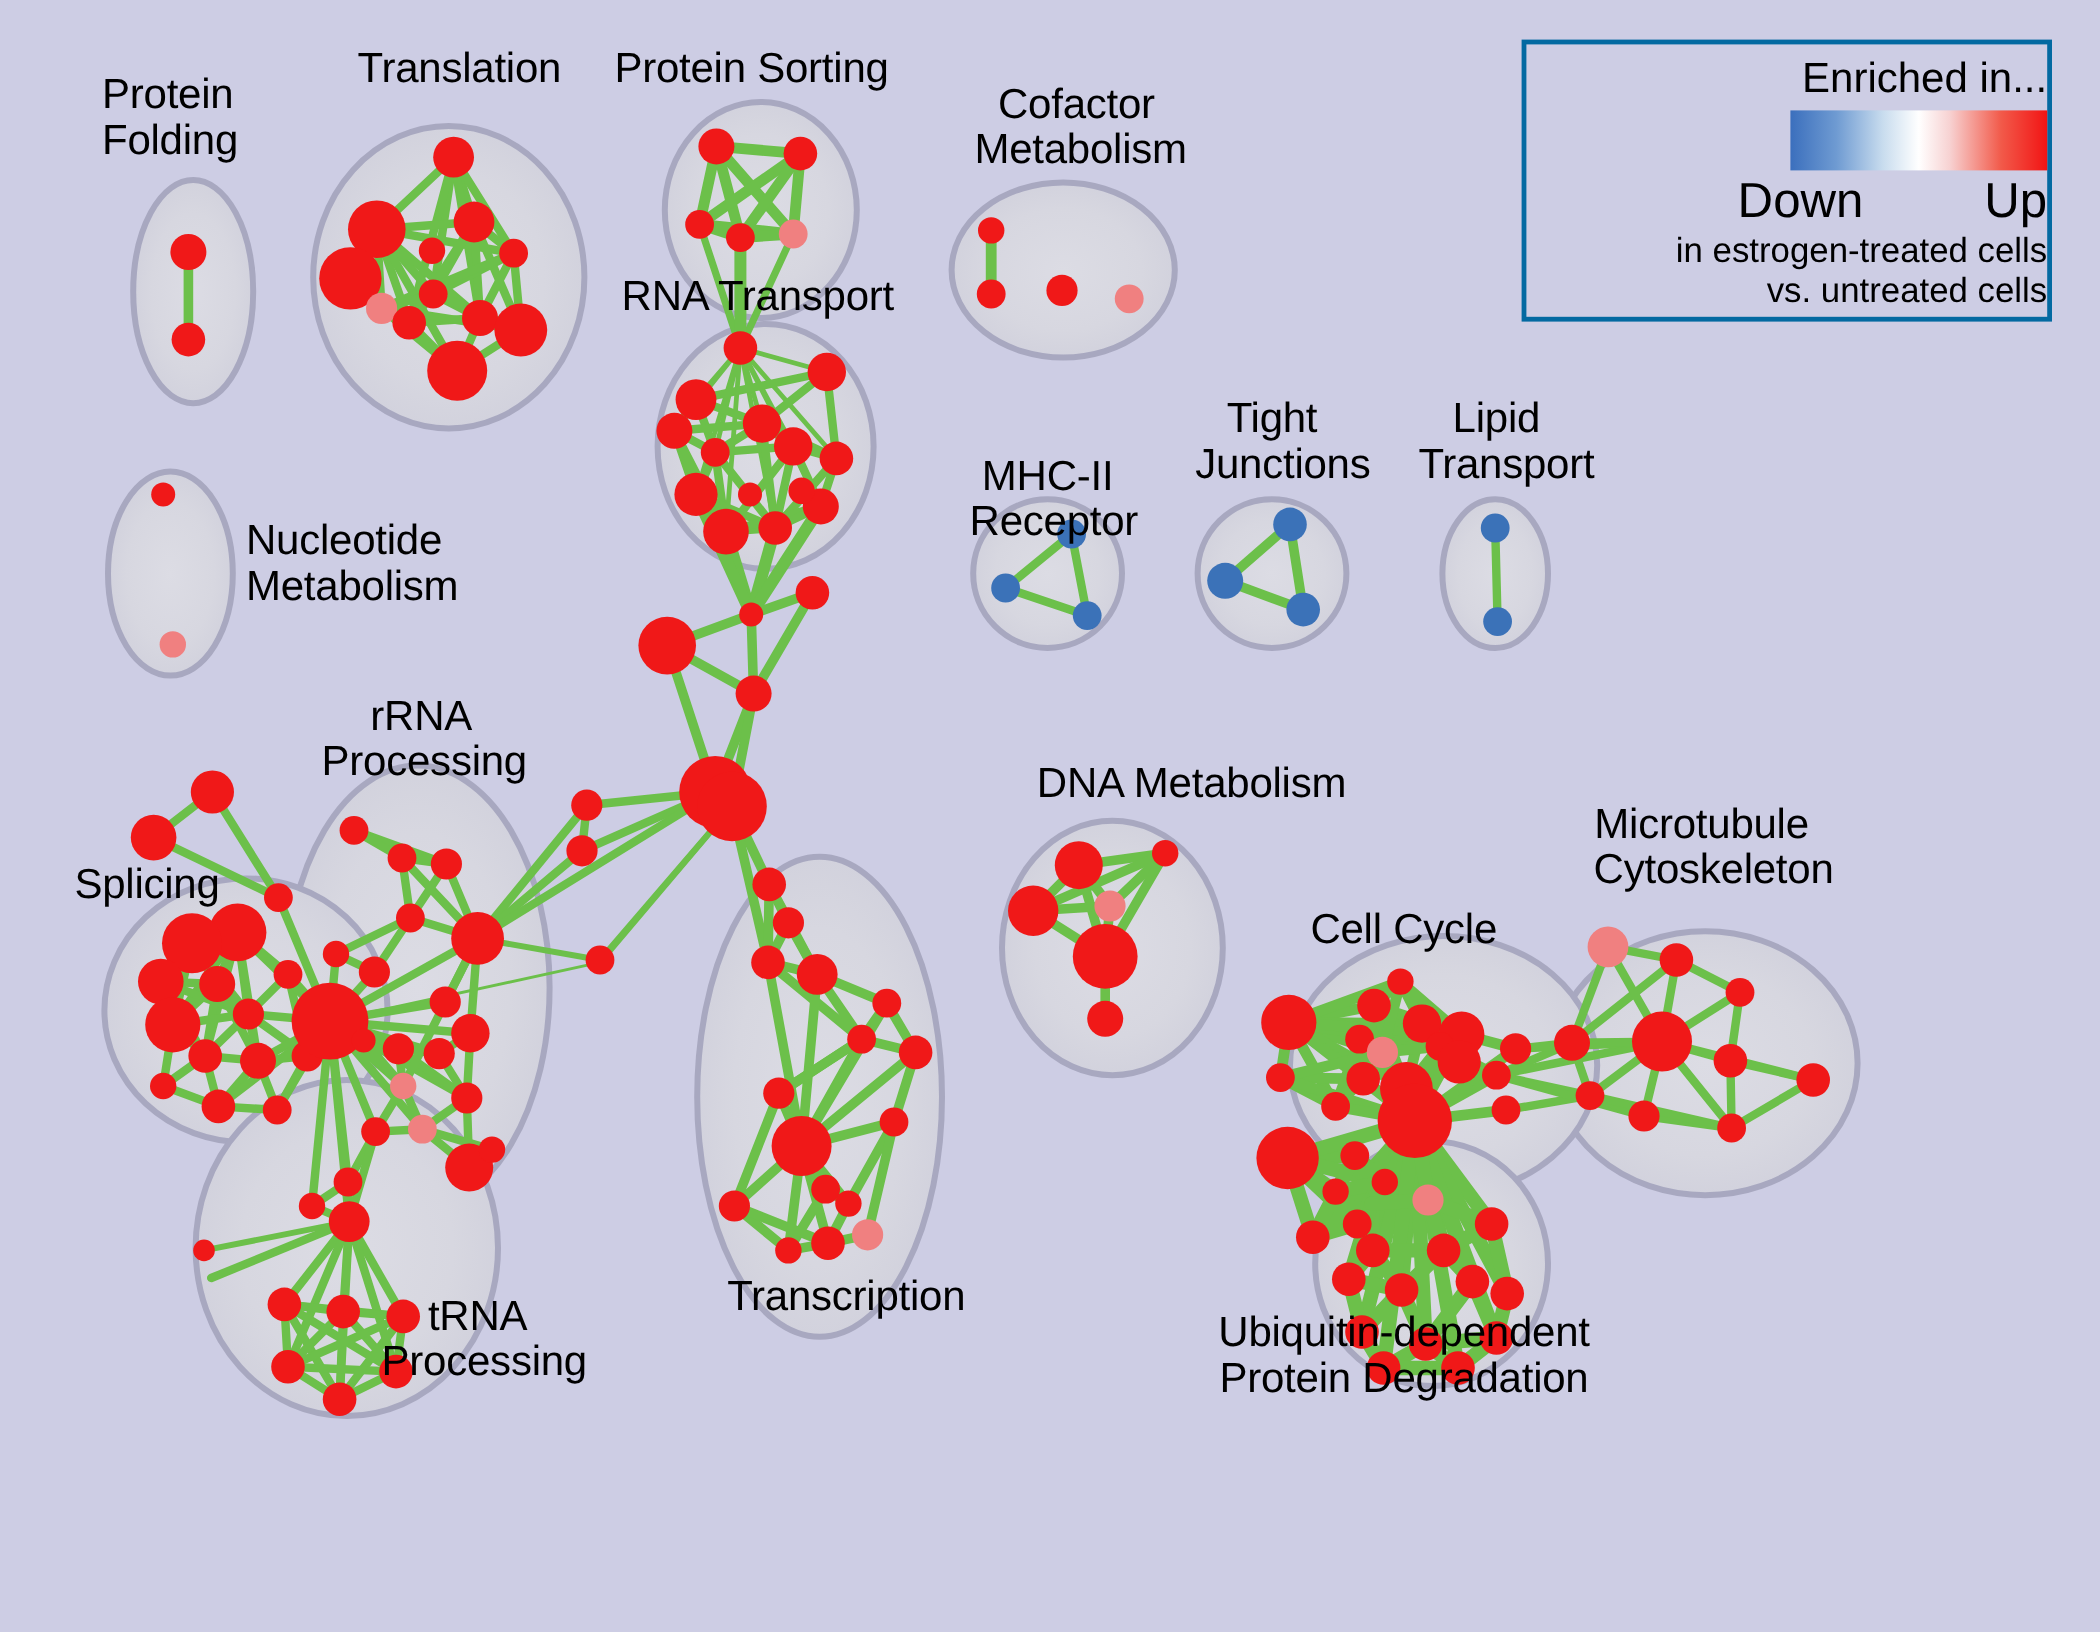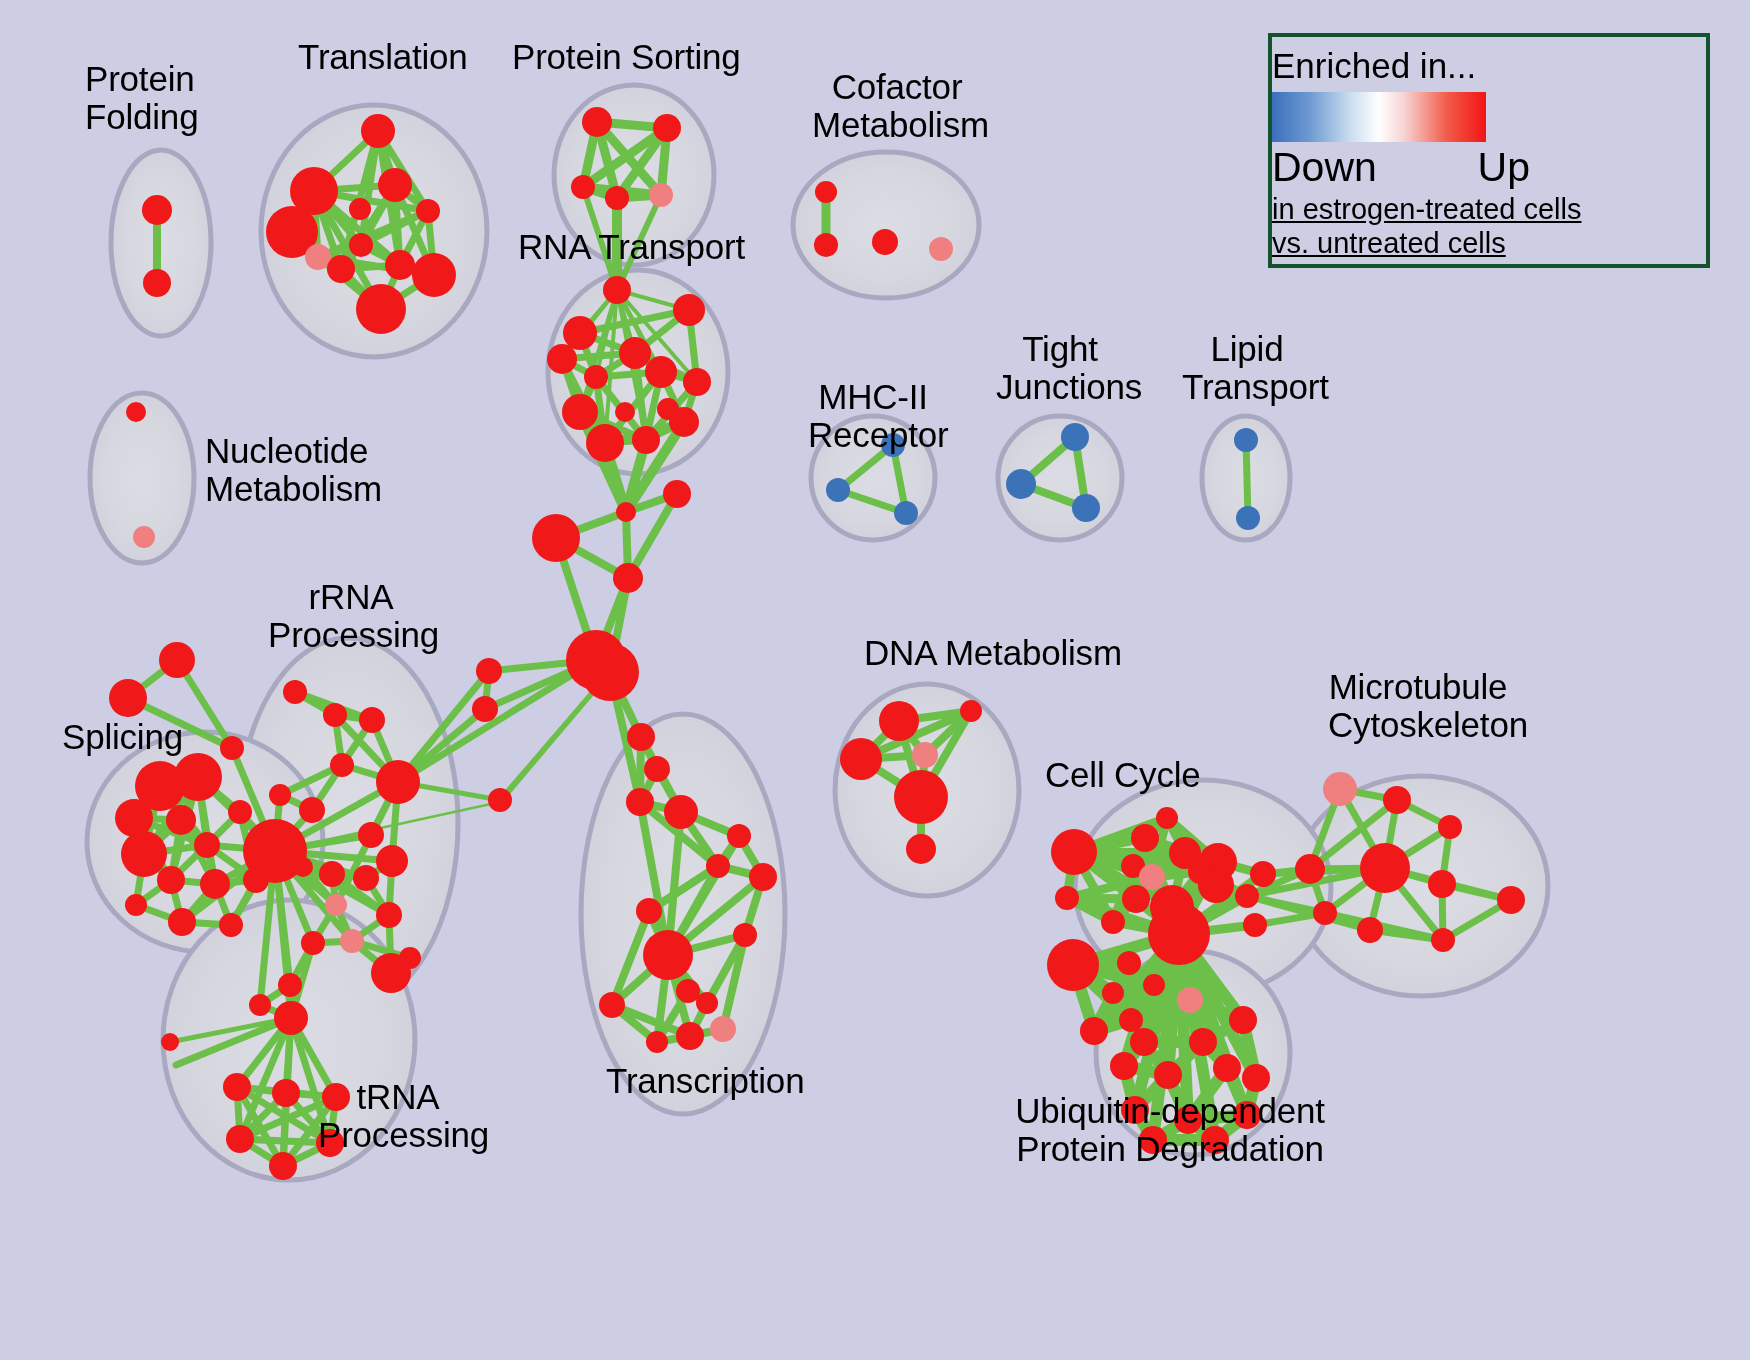--- a/index.html
+++ b/index.html
@@ -21,32 +21,32 @@
     white-space:pre;
     text-align:center;
     letter-spacing:-0.2px;
   }
   .cl-left{text-align:left;}
   #legend{
     position:absolute;
     left:1268px;top:33px;
     width:442px;height:235px;
     background:#cdcde4;
-    border:4px solid #14532d;
+    border:4px solid #0369a1;
     box-sizing:border-box;
-    display:flex;flex-direction:column;align-items:flex-start;
+    display:flex;flex-direction:column;align-items:flex-end;
     padding-top:9px;
   }
   #legend .ltitle{font-size:35px;color:#000;}
   #legend .bar{
     width:214px;height:50px;margin-top:6px;
     background:linear-gradient(to right,#3b6fbd 0%,#6f9bd2 18%,#c8dcee 36%,#ffffff 50%,#f7d2d2 62%,#f25a4a 82%,#f21414 100%);
   }
   #legend .ends{width:258px;display:flex;justify-content:space-between;font-size:41px;margin-top:2px;}
-  #legend .sub{font-size:29px;line-height:1.12;text-align:center;margin-top:2px;text-decoration:underline;}
+  #legend .sub{font-size:29px;line-height:1.12;text-align:center;margin-top:2px;}
 </style>
 </head>
 <body>
 
 <div id="stage">
 
 <svg id="net" viewBox="0 0 1750 1360">
   <defs>
     <radialGradient id="cellg" cx="50%" cy="50%" r="50%">
       <stop offset="0%" stop-color="#dcdce4"></stop>
@@ -785,21 +785,21 @@
 <div class="cluster-label cl-left" style="left:996px;top:330px;text-align:center;width:128px;">Tight
 Junctions</div>
 <div class="cluster-label cl-left" style="left:1182px;top:330px;text-align:center;width:130px;">Lipid
 Transport</div>
 <div class="cluster-label cl-left" style="left:268px;top:578px;text-align:center;width:166px;">rRNA
 Processing</div>
 <div class="cluster-label cl-left" style="left:62px;top:718px;">Splicing</div>
 <div class="cluster-label cl-left" style="left:864px;top:634px;">DNA Metabolism</div>
 <div class="cluster-label cl-left" style="left:1318px;top:668px;text-align:center;width:180px;margin-left:10px;">Microtubule
 Cytoskeleton</div>
-<div class="cluster-label cl-left" style="left:1045px;top:756px;">Cell Cycle</div>
+<div class="cluster-label cl-left" style="left:1092px;top:756px;">Cell Cycle</div>
 <div class="cluster-label cl-left" style="left:578px;top:1062px;margin-left:28px;">Transcription</div>
 <div class="cluster-label cl-left" style="left:318px;top:1078px;text-align:center;width:160px;">tRNA
 Processing</div>
 <div class="cluster-label cl-left" style="left:1000px;top:1092px;text-align:center;width:340px;">Ubiquitin-dependent
 Protein Degradation</div>
 
 <div id="legend">
   <div class="ltitle">Enriched in...</div>
   <div class="bar"></div>
   <div class="ends">

